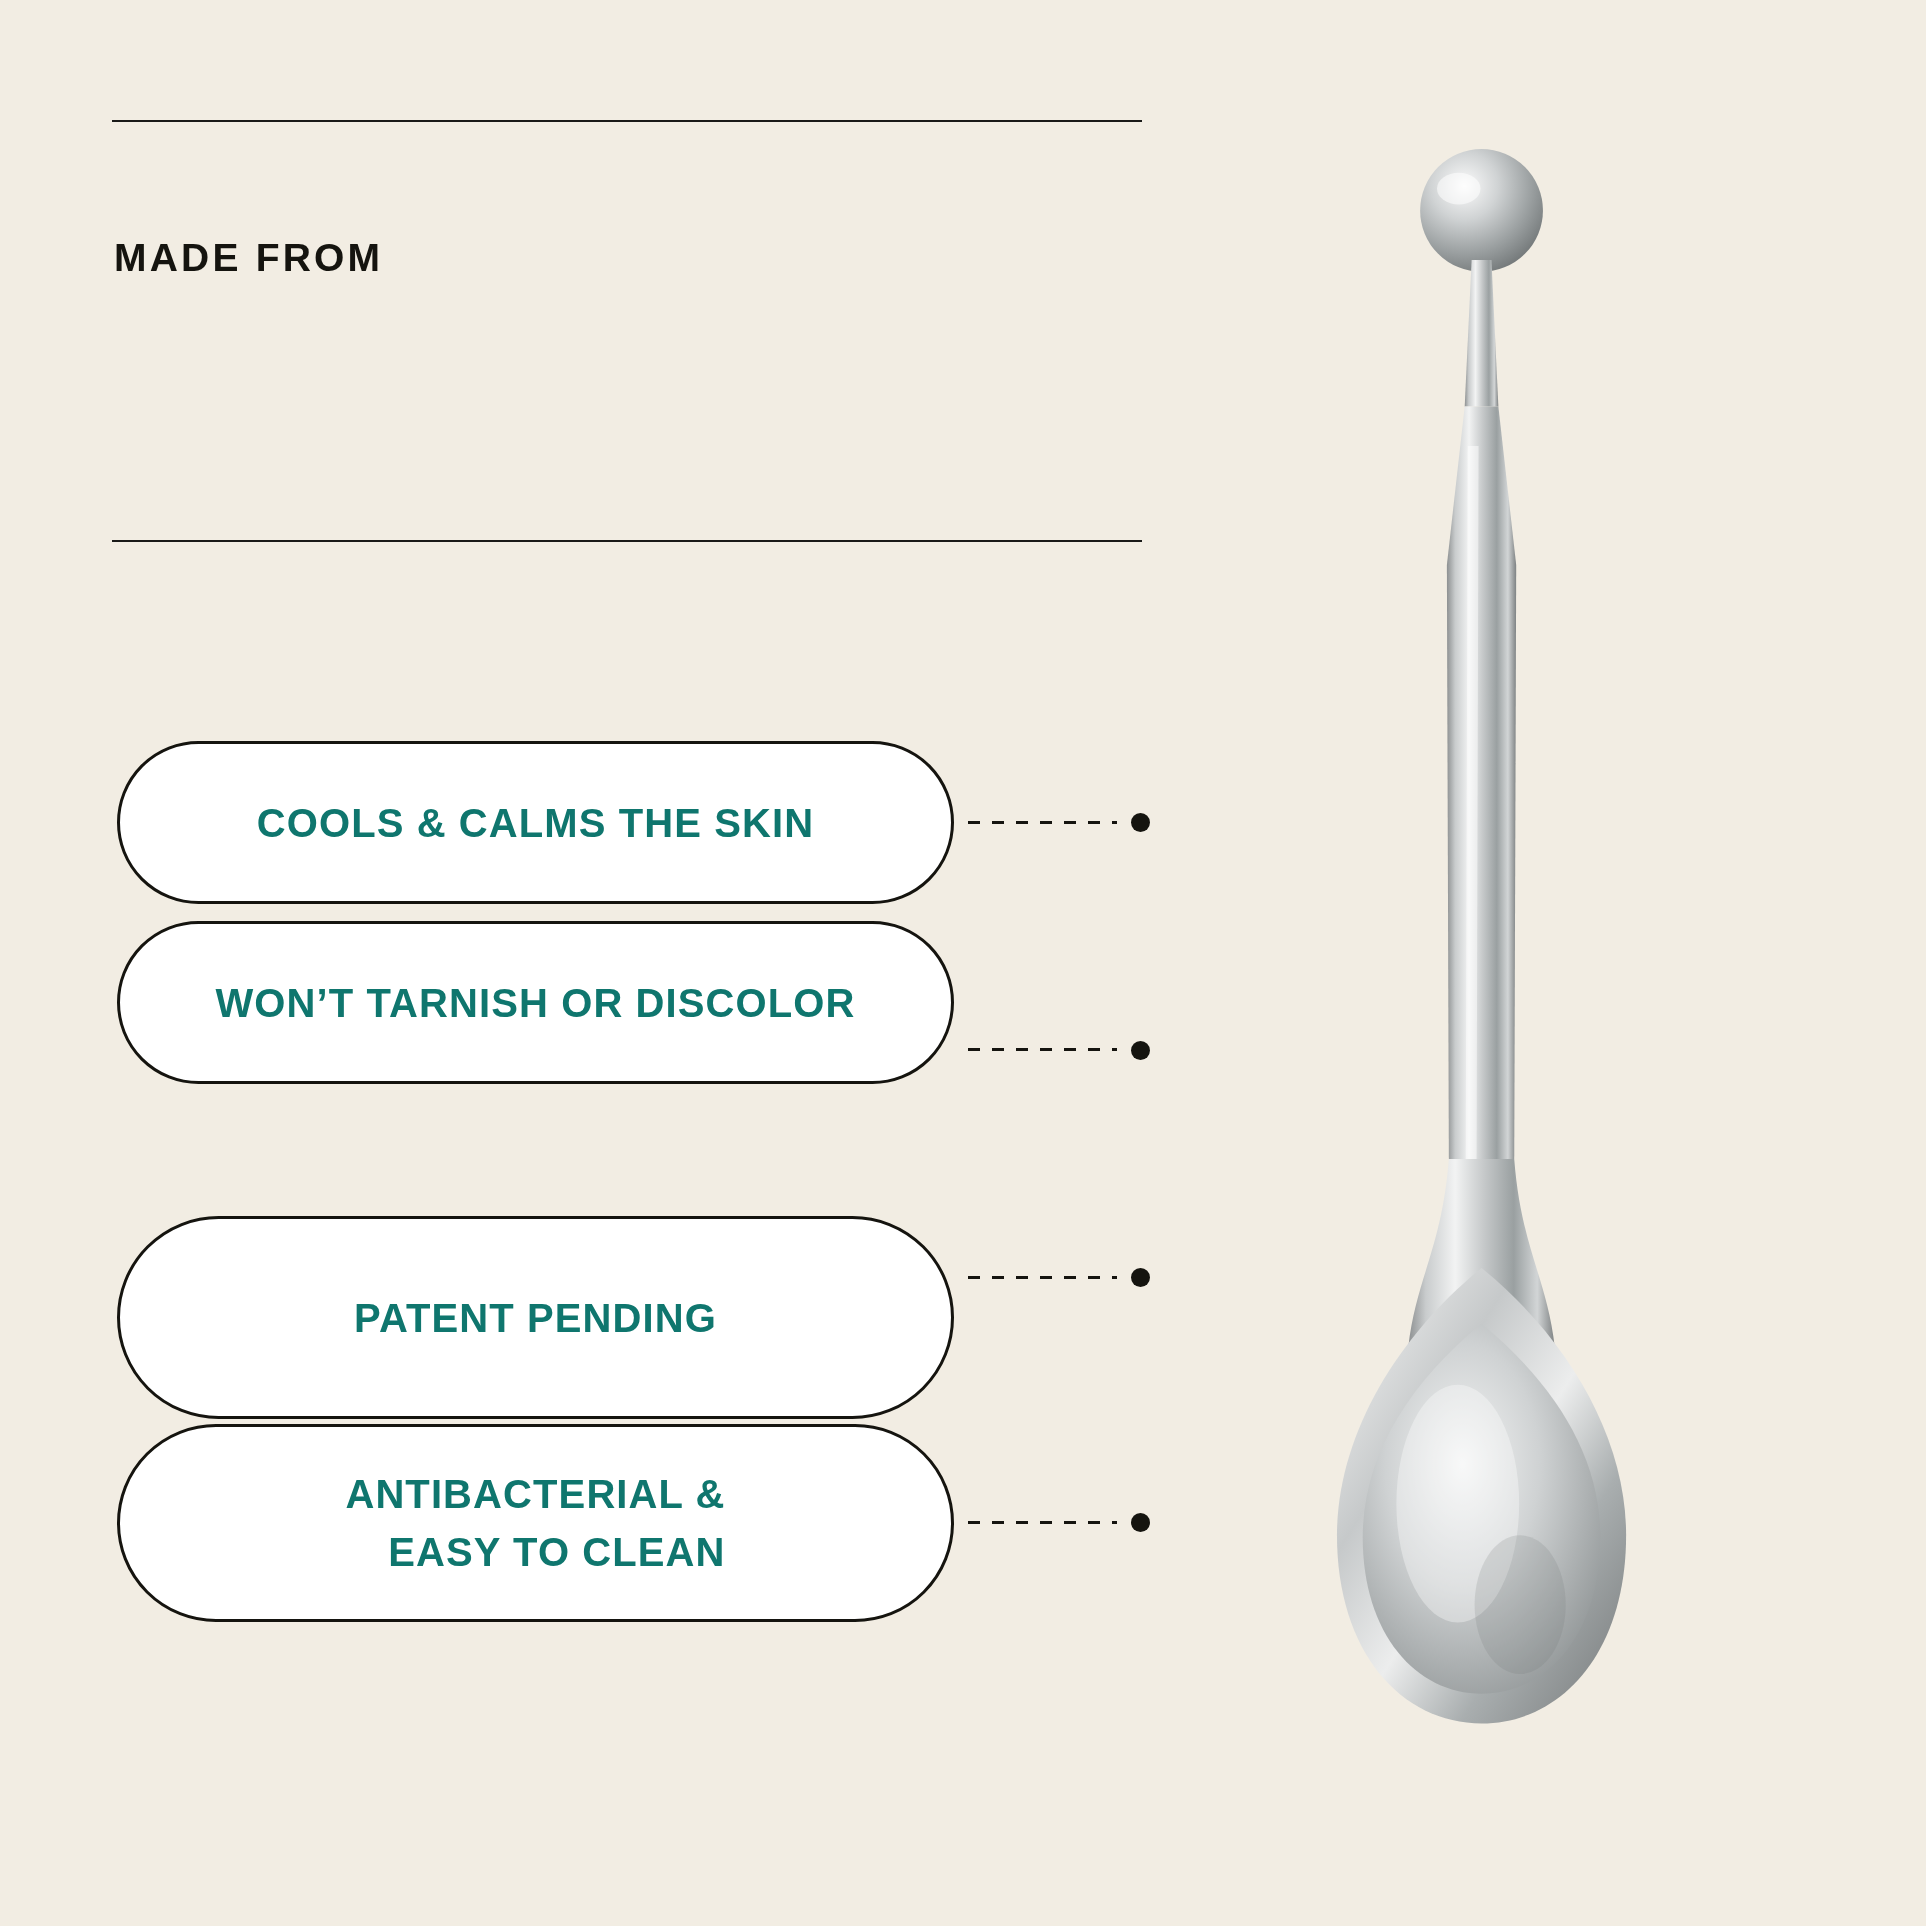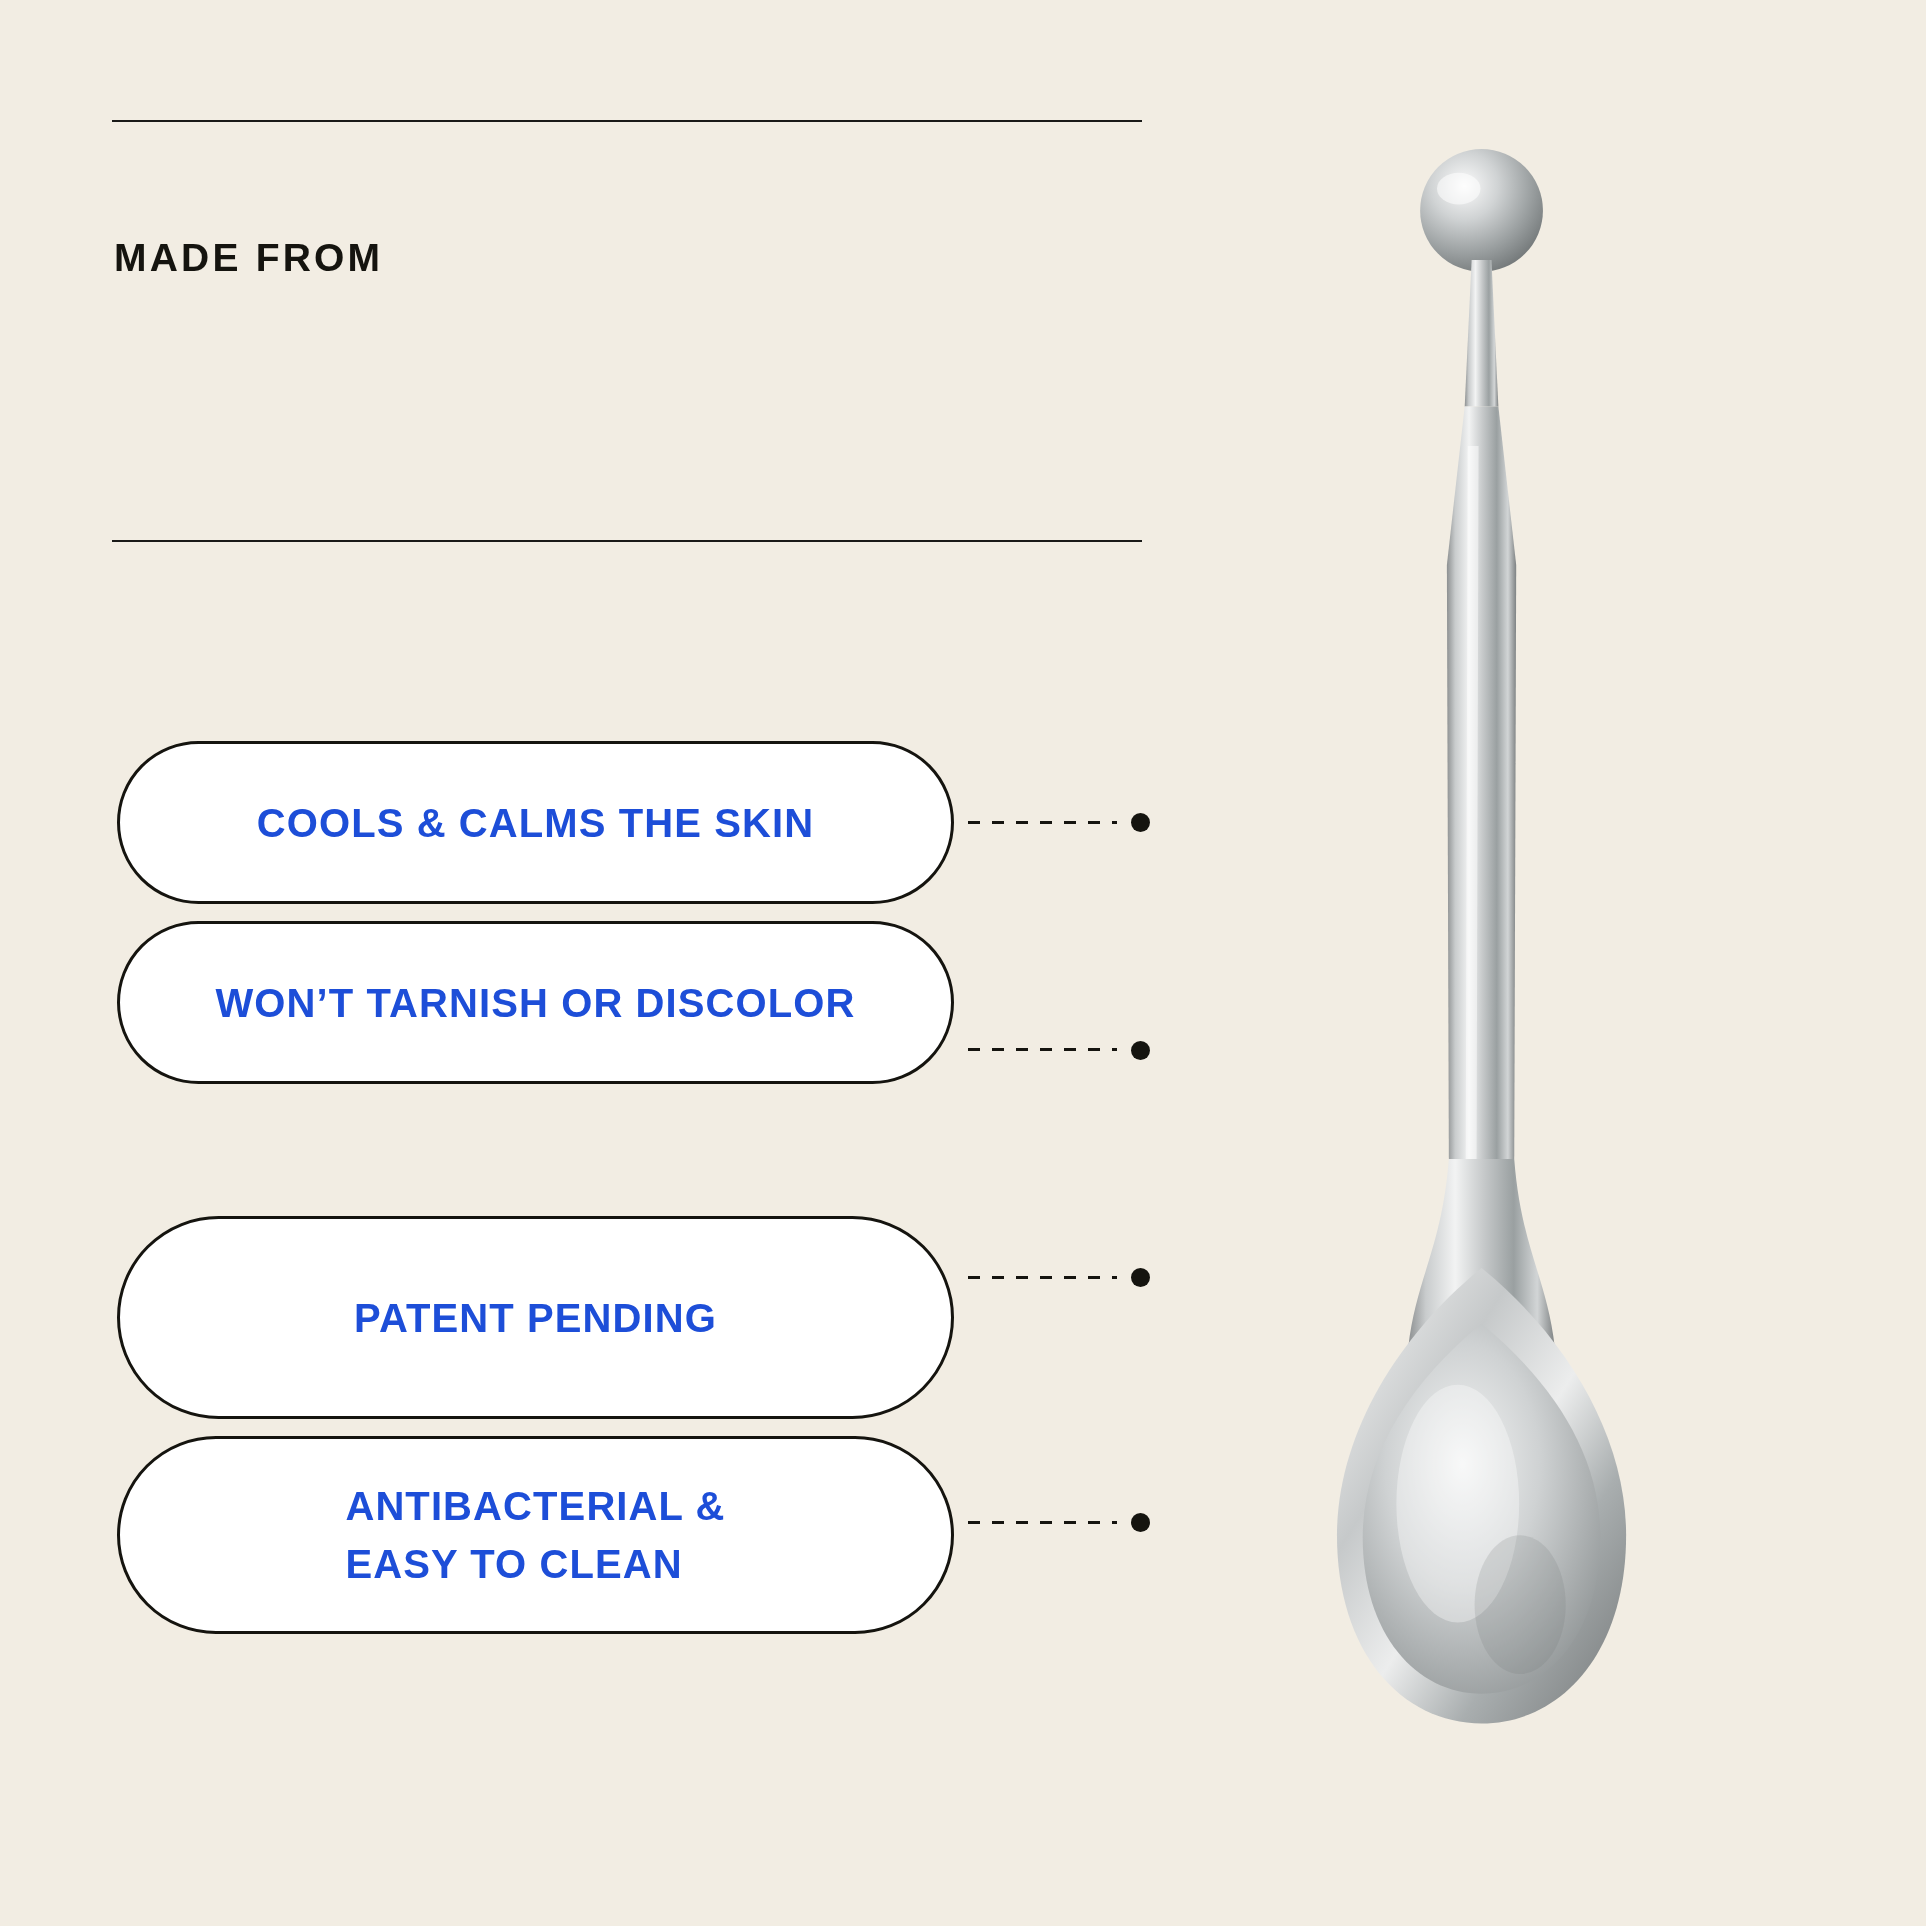--- a/index.html
+++ b/index.html
@@ -72,31 +72,31 @@
     position: absolute;
     left: 117px;
     width: 837px;
     background: #ffffff;
     border: 3px solid #15140f;
     border-radius: 198px;
     box-sizing: border-box;
     display: flex;
     align-items: center;
     justify-content: center;
-    text-align: left;
-    color: #1d4ed8;
+    text-align: right;
+    color: #0f766e;
     font-weight: 700;
     font-size: 40px;
     letter-spacing: 1.1px;
     line-height: 1.45;
   }
   .pill-1 { top: 741px; height: 163px; }
   .pill-2 { top: 921px; height: 163px; }
   .pill-3 { top: 1180px; height: 203px; margin-top: 36px; }
-  .pill-4 { top: 1424px; height: 198px; margin-top: 12px; }
+  .pill-4 { top: 1424px; height: 198px; }
 
   .pill-label {
     white-space: pre-line;
     padding: 0 30px;
   }
 
   
   .connector {
     position: absolute;
     height: 3px;

